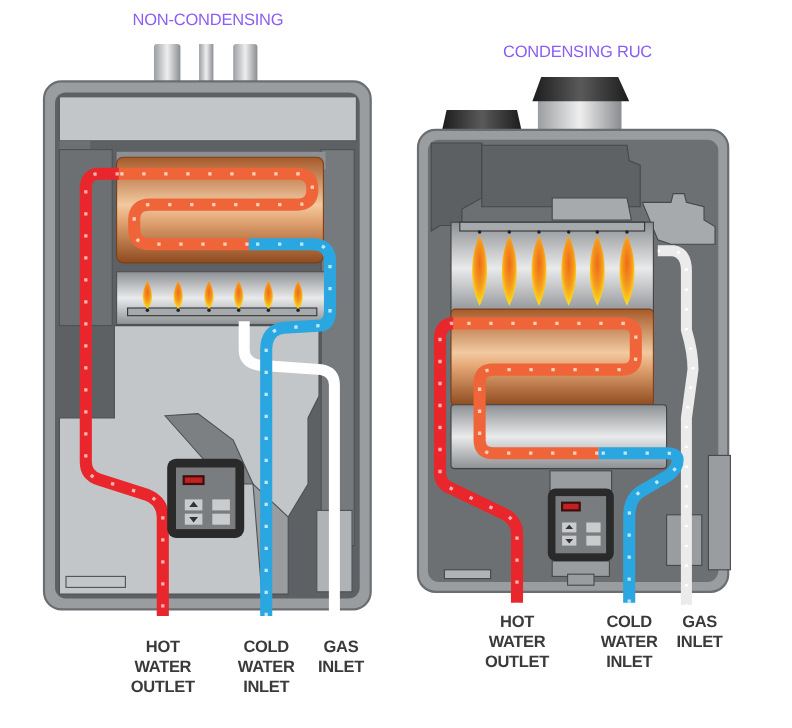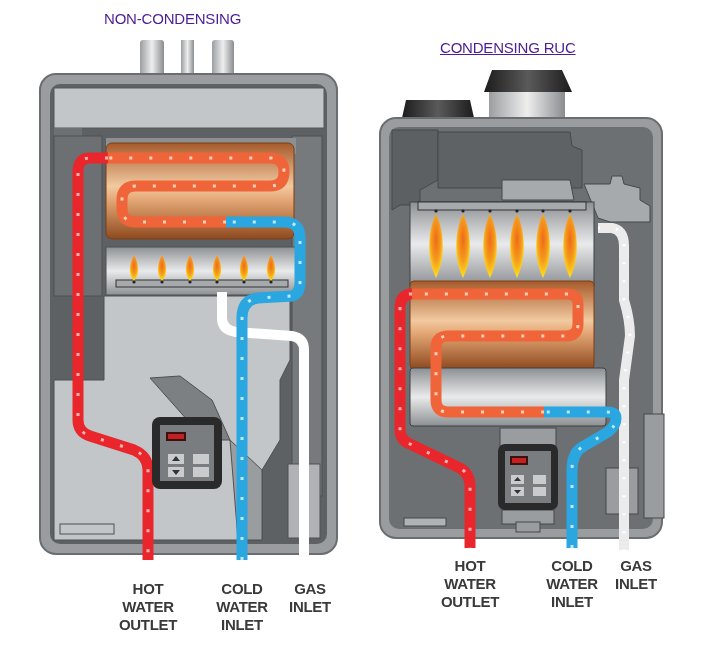--- a/index.html
+++ b/index.html
@@ -1,29 +1,29 @@
 <!DOCTYPE html>
 <html><head>
 <meta charset="utf-8">
 <style>
   html, body { margin: 0; padding: 0; background: #ffffff; }
   body { width: 720px; height: 662px; position: relative; overflow: hidden;
          font-family: "Liberation Sans", sans-serif; }
-  .title { position: absolute; font-size: 15px; color: #4c1d95; letter-spacing: -0.2px;
-           text-align: left; white-space: nowrap; }
+  .title { position: absolute; font-size: 15px; color: #8b5cf6; letter-spacing: -0.2px;
+           text-align: center; white-space: nowrap; }
   .lbl { position: absolute; font-size: 15px; color: #3a3a3a; line-height: 18px;
          text-align: center; white-space: nowrap; letter-spacing: -0.3px; font-weight: bold; }
   .lbl span { display: block; }
   svg { position: absolute; left: 0; top: 0; }
 </style>
 </head>
 <body>
 
 <div class="title" style="left:104px; top:10px; width:170px;">NON-CONDENSING</div>
-<div class="title" style="left:440px; top:39px; width:170px;text-decoration:underline;">CONDENSING RUC</div>
+<div class="title" style="left:440px; top:39px; width:170px;">CONDENSING RUC</div>
 
 <svg width="720" height="662" viewBox="0 0 720 662">
   <defs>
     <linearGradient id="copperG" x1="0" y1="0" x2="0" y2="1">
       <stop offset="0" stop-color="#a65a2a"></stop>
       <stop offset="0.45" stop-color="#f2c9a0"></stop>
       <stop offset="0.6" stop-color="#e3a573"></stop>
       <stop offset="1" stop-color="#8e4a1f"></stop>
     </linearGradient>
     <linearGradient id="chamberG" x1="0" y1="0" x2="0" y2="1">

